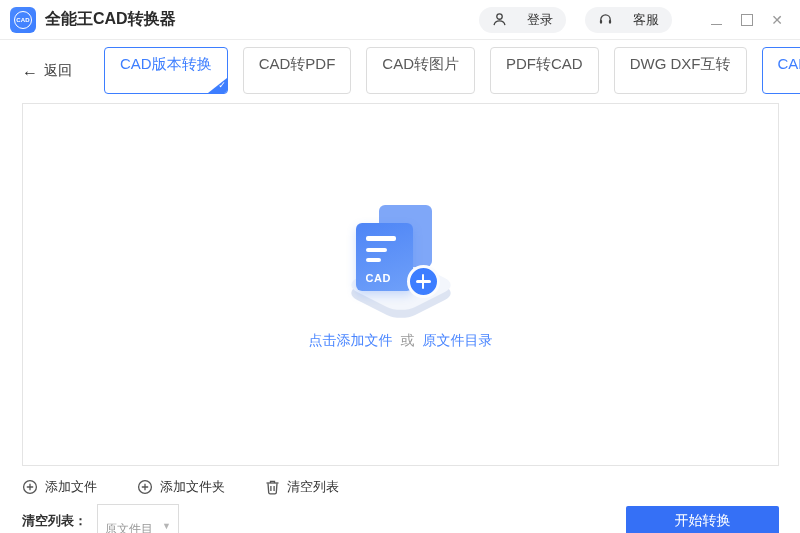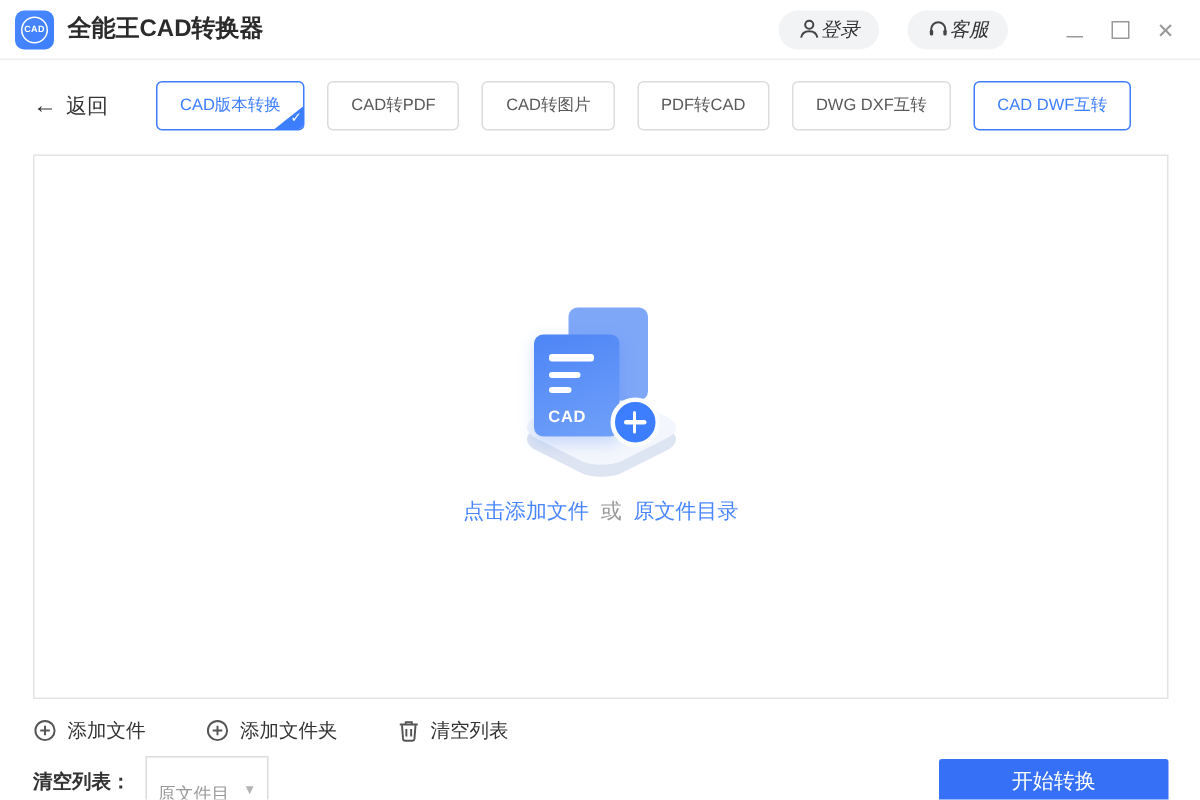--- a/index.html
+++ b/index.html
@@ -10,41 +10,41 @@
   .titlebar { height:40px; display:flex; align-items:center; padding:0 16px 0 10px;
     border-bottom:1px solid #ececec; background:#fff; }
   .logo { width:26px; height:26px; border-radius:6px;
     background:linear-gradient(135deg,#4a89ff,#3d7eff);
     display:flex; align-items:center; justify-content:center; flex:0 0 auto; }
   .logo-ring { width:18px; height:18px; border:1.4px solid #fff; border-radius:50%;
     display:flex; align-items:center; justify-content:center;
     color:#fff; font-size:6px; font-weight:bold; letter-spacing:.2px; }
   .app-title { margin-left:9px; font-size:16px; font-weight:bold; color:#2b2b2b; }
   .titlebar-right { margin-left:auto; display:flex; align-items:center; }
-  .pill { display:flex; align-items:center; gap:0; background:#f2f3f5;
+  .pill { display:flex; align-items:center; gap:20px; background:#f2f3f5;
     border-radius:13px; padding:4px 13px; font-size:13px; color:#333;
-    margin-left:19px; cursor:pointer;font-style:italic; }
+    margin-left:19px; cursor:pointer; }
   .pill svg { display:block; }
   .winctrl { display:flex; align-items:center; margin-left:22px; }
   .wc { width:14px; height:14px; margin-left:16px; position:relative; cursor:pointer;
     display:flex; align-items:center; justify-content:center; }
   .wc-min::before { content:""; width:11px; height:0; border-bottom:1.6px solid #999;
     position:absolute; bottom:2px; left:1px; }
   .wc-max::before { content:""; width:10px; height:10px; border:1.4px solid #999; }
   .wc-close { color:#999; font-size:14px; line-height:14px; }
 
   
   .tabrow { display:flex; align-items:center; margin:14px 22px 0 22px; height:33px; }
   .back { display:flex; align-items:center; gap:6px; font-size:14px; color:#333;
     cursor:pointer; margin-right:32px; flex:0 0 auto; }
   .back-arrow { font-size:16px; color:#333; line-height:1; }
   .tabs { display:flex; gap:15px; flex:1; }
-  .tab { position:relative; height:33px; line-height:31px; padding:0 15px;
+  .tab { position:relative; height:47px; line-height:31px; padding:0 15px;
     border:1px solid #dcdcdc; border-radius:4px; background:#fff;
-    font-size:11px; color:#595959; text-align:center; cursor:pointer;
+    font-size:15px; color:#595959; text-align:center; cursor:pointer;
     overflow:hidden; white-space:nowrap; flex:0 0 auto; }
   .tab.active { border-color:#3d7eff; color:#3d7eff; }
   .tab .wedge { display:none; }
   .tab.active .wedge { display:block; position:absolute; right:0; bottom:0;
     width:0; height:0; border-bottom:15px solid #3d7eff; border-left:19px solid transparent; }
   .tab.active .wedge::after { content:"✓"; position:absolute; right:1px; top:3px;
     color:#fff; font-size:9px; line-height:1; }
 
   
   .dropzone { margin:16px 21px 0 22px; height:363px; border:1px solid #e4e4e4;

